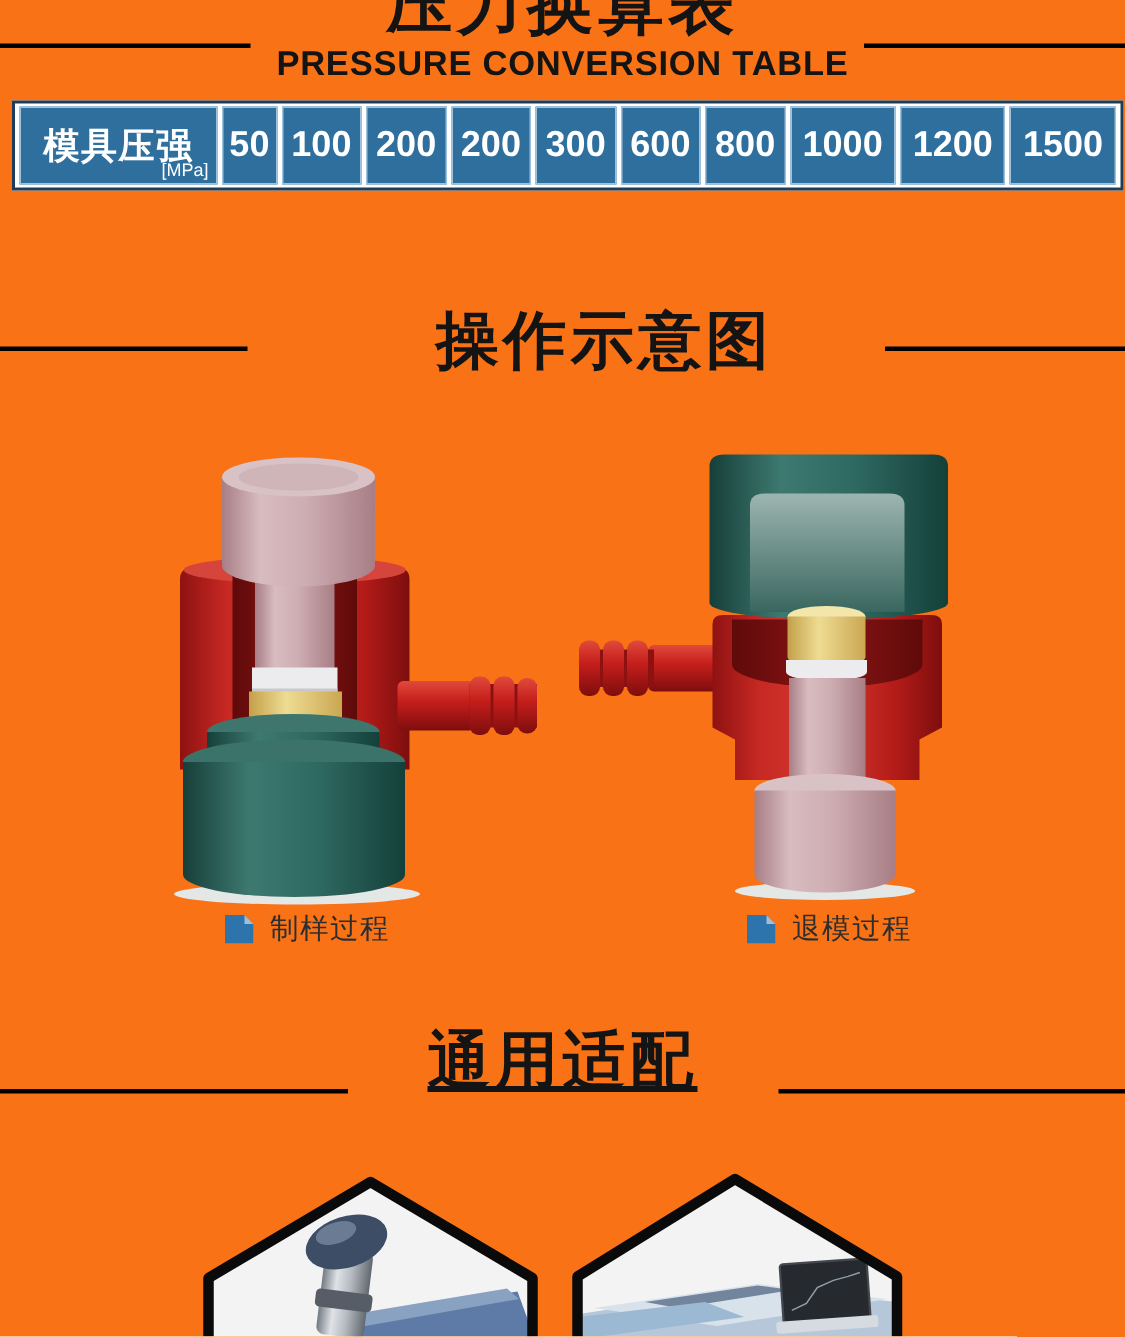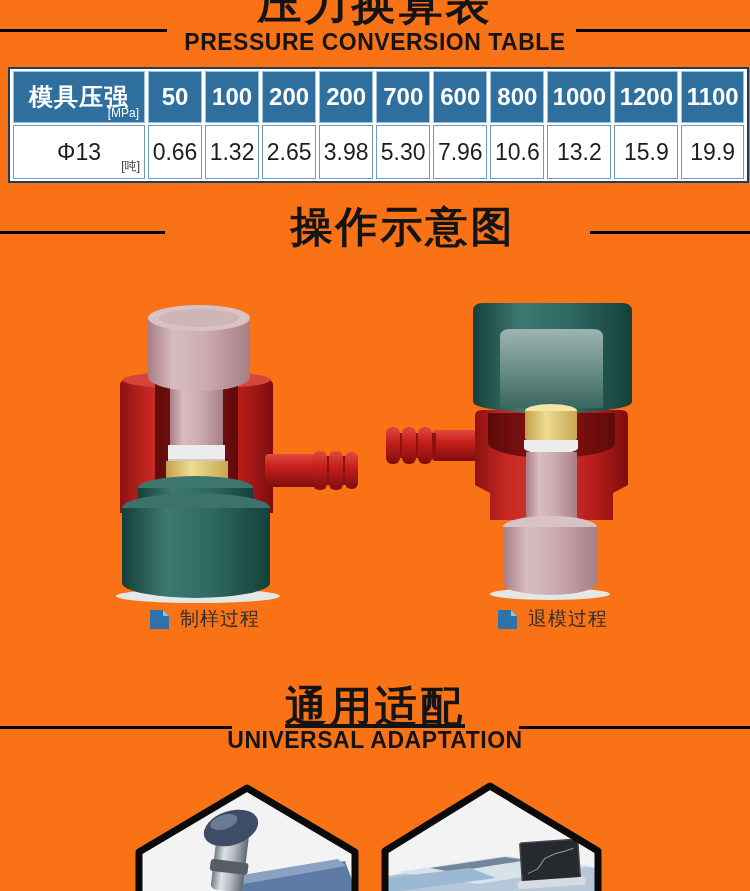--- a/index.html
+++ b/index.html
@@ -61,42 +61,26 @@
       <tbody>
           <tr>
         <th class="corner">
           <span>模具压强</span>
           <span class="unit-mpa">[MPa]</span>
         </th>
         <th>50</th>
         <th>100</th>
         <th>200</th>
         <th>200</th>
-        <th>700</th>
+        <th>300</th>
         <th>600</th>
         <th>800</th>
         <th>1000</th>
         <th>1200</th>
-        <th>1100</th>
-      </tr>
-      <tr>
-        <td class="rowlabel">
-          <span>Φ13</span>
-          <span class="unit-ton">[吨]</span>
-        </td>
-        <td>0.66</td>
-        <td>1.32</td>
-        <td>2.65</td>
-        <td>3.98</td>
-        <td>5.30</td>
-        <td>7.96</td>
-        <td>10.6</td>
-        <td class="c-warn">13.2</td>
-        <td class="c-warn">15.9</td>
-        <td class="c-danger">19.9</td>
+        <th>1500</th>
       </tr>
     </tbody>
       </table>
   </div>
 
   <div id="t2-zh" class="zh-title">操作示意图</div>
   <div class="hline" style="left:0;top:231px;width:165px;"></div>
   <div class="hline" style="left:590px;top:231px;width:160px;"></div>
 
   <svg id="diagrams" width="600" height="330" viewBox="0 0 600 330">
@@ -194,21 +178,20 @@
   </div>
   <div id="legend-demold" class="legend-item">
     <svg width="19" height="19">
       <polygon points="0,0 13,0 19,6 19,19 0,19" fill="#2d73ac"></polygon>
       <polygon points="13,0 19,6 13,6" fill="#9dbdd8"></polygon>
     </svg>
     <span>退模过程</span>
   </div>
 
   <div id="t3-zh" class="zh-title">通用适配</div>
-  <div id="t3-en" class="en-title">UNIVERSAL ADAPTATION</div>
   <div class="hline" style="left:0;top:726px;width:232px;"></div>
   <div class="hline" style="left:519px;top:726px;width:231px;"></div>
 
   <svg id="hexes" width="750" height="121" viewBox="0 770 750 121">
     <defs>
       <clipPath id="clipL">
           <path d="M247 788 L355 852 L355 960 L139 960 L139 852 Z"></path>
         </clipPath>
       <clipPath id="clipR">
           <path d="M490 786 L598 851 L598 960 L385 960 L385 851 Z"></path>

